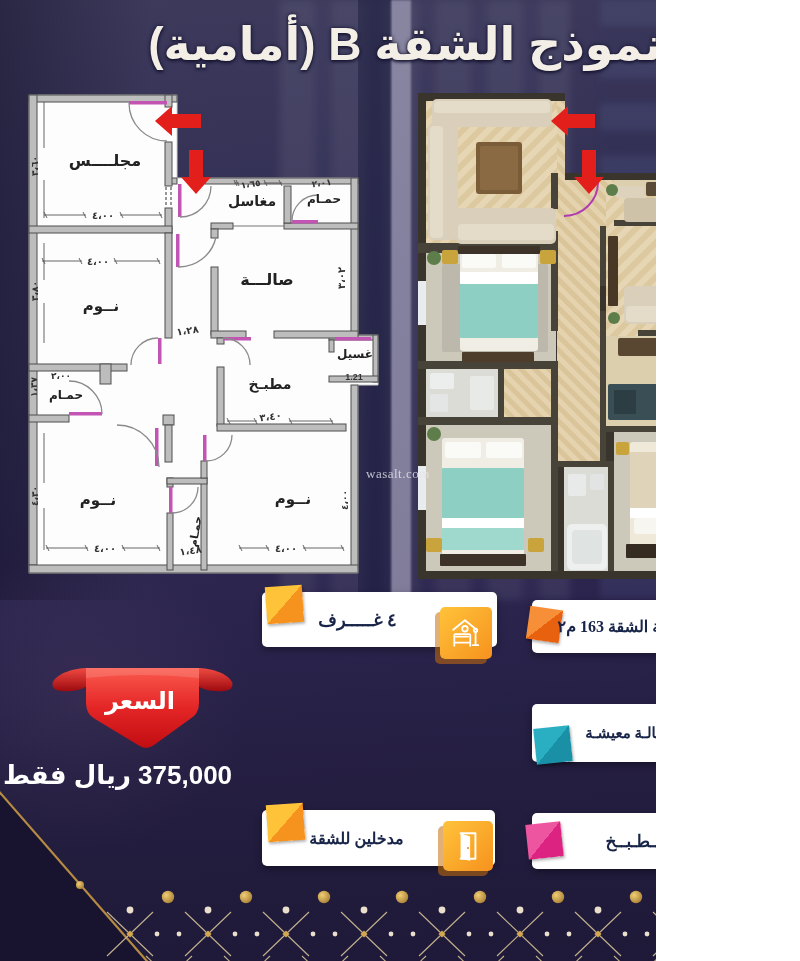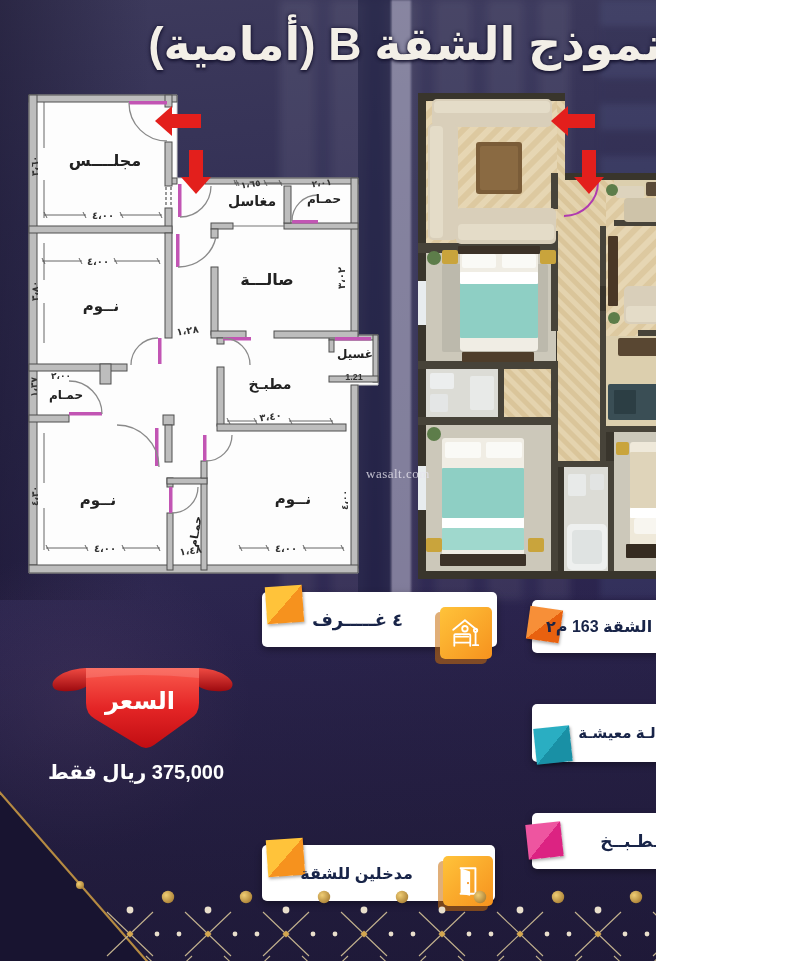--- a/index.html
+++ b/index.html
@@ -1,20 +1,20 @@
 <!DOCTYPE html>
 <html lang="ar"><head><meta charset="utf-8">
 <style>
   html,body{margin:0;padding:0;}
   body{width:800px;height:961px;overflow:hidden;font-family:"Liberation Sans","DejaVu Sans",sans-serif;}
   .page{position:relative;width:656px;height:961px;overflow:hidden;
     background:linear-gradient(175deg,#3d3a5c 0%,#343156 22%,#2f2b51 45%,#2b244e 65%,#262045 85%,#221c40 100%);}
   .abs{position:absolute;}
   .bartext{position:absolute;top:0;bottom:0;display:flex;align-items:center;justify-content:center;
-    color:#182448;font-weight:bold;direction:rtl;}
+    color:#182448;font-weight:bold;direction:rtl;font-family:Liberation Serif, serif;}
 </style></head><body>
 <div class="page">
 
 <div class="abs" style="left:0;top:0;width:150px;height:600px;background:linear-gradient(90deg,rgba(20,16,40,.45),rgba(20,16,40,0));"></div>
 
 <div class="abs" style="left:-90px;top:550px;width:340px;height:300px;background:radial-gradient(closest-side,rgba(100,78,118,.28),rgba(100,78,118,0));"></div>
 
 <div class="abs" style="left:280px;top:0;width:290px;height:600px;background:repeating-linear-gradient(90deg,rgba(215,218,230,.09) 0 34px,rgba(120,125,160,.06) 34px 52px);filter:blur(4px);"></div>
 
 <div class="abs" style="left:600px;top:0;width:200px;height:620px;background:repeating-linear-gradient(180deg,rgba(130,160,215,.10) 0 26px,rgba(40,45,90,.07) 26px 52px);filter:blur(3px);"></div>
@@ -458,21 +458,21 @@
             <path d="M8,6 L13,6 L10.5,2.5 Z M10.5,6 v18 M6,28 h9 M10.5,24 v4"></path>
             <rect x="20" y="4" width="13" height="9"></rect>
             <path d="M22,11 l3,-4 3,4 M29,7 a1.2,1.2 0 1 0 .1,0"></path>
             <path d="M18,20 c0,-2 2,-3 4,-3 h8 c2,0 4,1 4,3"></path>
             <path d="M17,20 c-1.5,0 -2,1.5 -1.5,3 l1,5 h13 l1,-5 c.5,-1.5 0,-3 -1.5,-3 c-1.5,0 -2,1 -2,2 h-8 c0,-1 -.5,-2 -2,-2 z"></path>
           </g>
         </svg>
       </div>
 </div>
 
-<div class="abs" style="left:262px;top:810px;width:233px;height:56px;margin-top:35px;">
+<div class="abs" style="left:262px;top:810px;width:233px;height:56px;">
   <div class="abs" style="left:0;top:0;width:233px;height:56px;background:#fff;border-radius:5px;box-shadow:0 3px 7px rgba(0,0,0,.35);"></div>
   <div class="abs" style="left:5px;top:-6px;width:37px;height:37px;background:linear-gradient(135deg,#ffc33a 0 50%,#f6921e 50% 100%);transform:rotate(-4deg);box-shadow:1px 2px 3px rgba(0,0,0,.3);"></div>
   <div class="bartext" style="left:0;width:189px;font-size:16px;">مدخلين للشقة</div>
   <div class="abs" style="left:181px;top:11px;width:50px;height:50px;background:linear-gradient(135deg,#ffc33a,#f6921e);border-radius:5px;box-shadow:-5px 5px 0 rgba(200,110,10,.55);display:flex;align-items:center;justify-content:center;">
         <svg width="34" height="36" viewBox="0 0 30 34">
           <g fill="none" stroke="#fff" stroke-width="1.8" stroke-linecap="round" stroke-linejoin="round">
             <path d="M8,5 h14 v24 h-14"></path>
             <path d="M8,5 L17,8 V31 L8,29 Z" fill="#fff" stroke="none"></path>
             <circle cx="15" cy="19" r="1" fill="#f6921e" stroke="none"></circle>
           </g>
@@ -520,21 +520,21 @@
           <stop offset="1" stop-color="#9e0a0f"></stop>
         </linearGradient>
       </defs>
 <path d="M48,28 C34,28 18,33 13,42 C11,47 15,51 22,51 C34,52 44,49 48,45 Z" fill="url(#ribw)"></path>
 <path d="M157,28 C171,28 187,33 192,42 C194,47 190,51 183,51 C171,52 161,49 157,45 Z" fill="url(#ribw)"></path>
 <path d="M46,28 L159,28 L159,63 Q159,74 150,79 L114,105 Q106,111 98,105 L55,79 Q46,74 46,63 Z" fill="url(#rib)"></path>
 <path d="M46,28 L159,28 L159,38 Q102,32 46,38 Z" fill="rgba(255,255,255,.14)"></path>
 <text x="100" y="69" font-size="24" font-weight="bold" fill="#fff" text-anchor="middle">السعر</text>
 </svg>
 
-<div class="abs" style="left:3px;top:760px;width:266px;text-align:center;direction:rtl;color:#fff;font-size:20px;font-weight:bold;white-space:nowrap;">375,000 ريال فقط</div>
+<div class="abs" style="left:3px;top:760px;width:266px;text-align:left;direction:rtl;color:#fff;font-size:26px;font-weight:bold;white-space:nowrap;">375,000 ريال فقط</div>
 
 <svg class="abs" style="left:0;top:638px;" width="800" height="323" viewBox="0 0 800 323">
 <defs>
         <radialGradient id="gd" cx=".35" cy=".35" r=".8">
           <stop offset="0" stop-color="#f0cd74"></stop>
           <stop offset="1" stop-color="#a2782f"></stop>
         </radialGradient>
       </defs>
 
 <polygon points="0,155 148,323 0,323" fill="#181430"></polygon>

